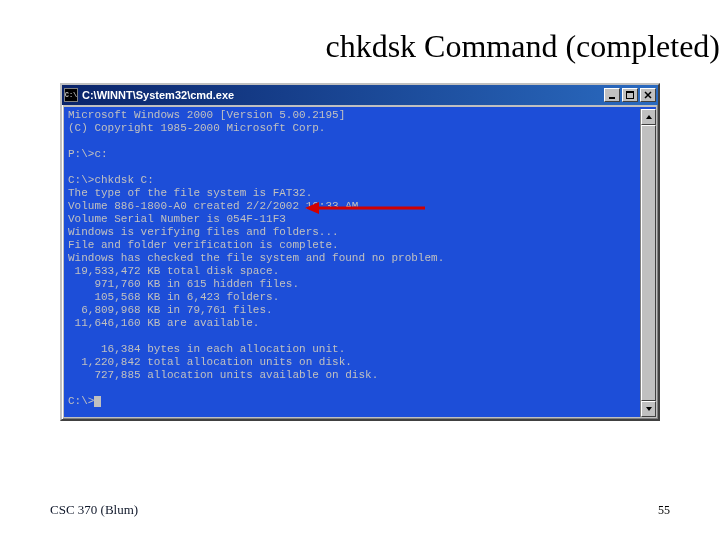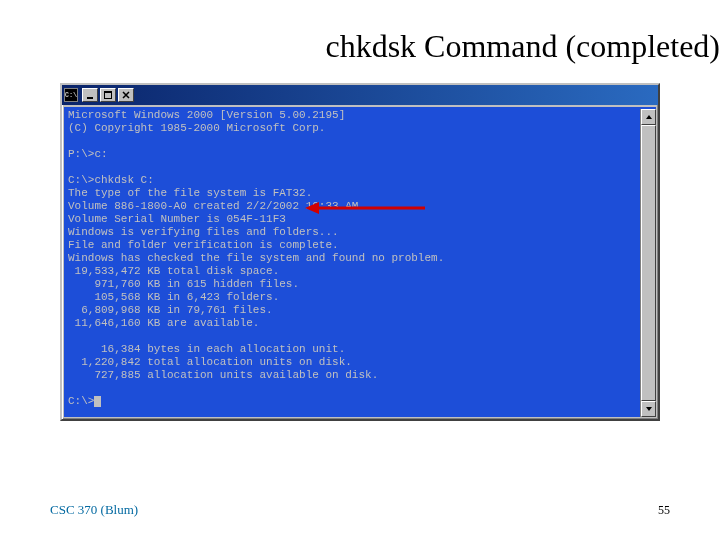--- a/index.html
+++ b/index.html
@@ -124,39 +124,40 @@
     width: 7px;
     height: 11px;
     background: #c0c0c0;
     vertical-align: text-bottom;
   }
   .footer-left {
     position: absolute;
     left: 50px;
     bottom: 22px;
     font-size: 13px;
-    color: #0369a1;
+    color: #0f172a;
     text-align: right;
   }
   .footer-right {
     position: absolute;
     right: 50px;
     bottom: 22px;
     font-size: 12px;
     color: #000;
   }
 </style>
 </head>
 <body>
 
 <h1 class="slide-title">chkdsk Command (completed)</h1>
 
 <div class="cmd-window" style="position:relative;">
   <div class="titlebar">
     <span class="tb-icon">C:\</span>
+    <span class="tb-title">C:\WINNT\System32\cmd.exe</span>
     <div class="tb-buttons">
       <span class="tb-btn">
         <svg width="8" height="8" viewBox="0 0 8 8">
             <rect x="1" y="6" width="6" height="2" fill="#000"></rect>
           </svg>
       </span>
       <span class="tb-btn">
         <svg width="8" height="8" viewBox="0 0 8 8">
             <rect x="0.5" y="0.5" width="7" height="7" fill="none" stroke="#000" stroke-width="1"></rect>
             <rect x="0" y="0" width="8" height="2" fill="#000"></rect>

